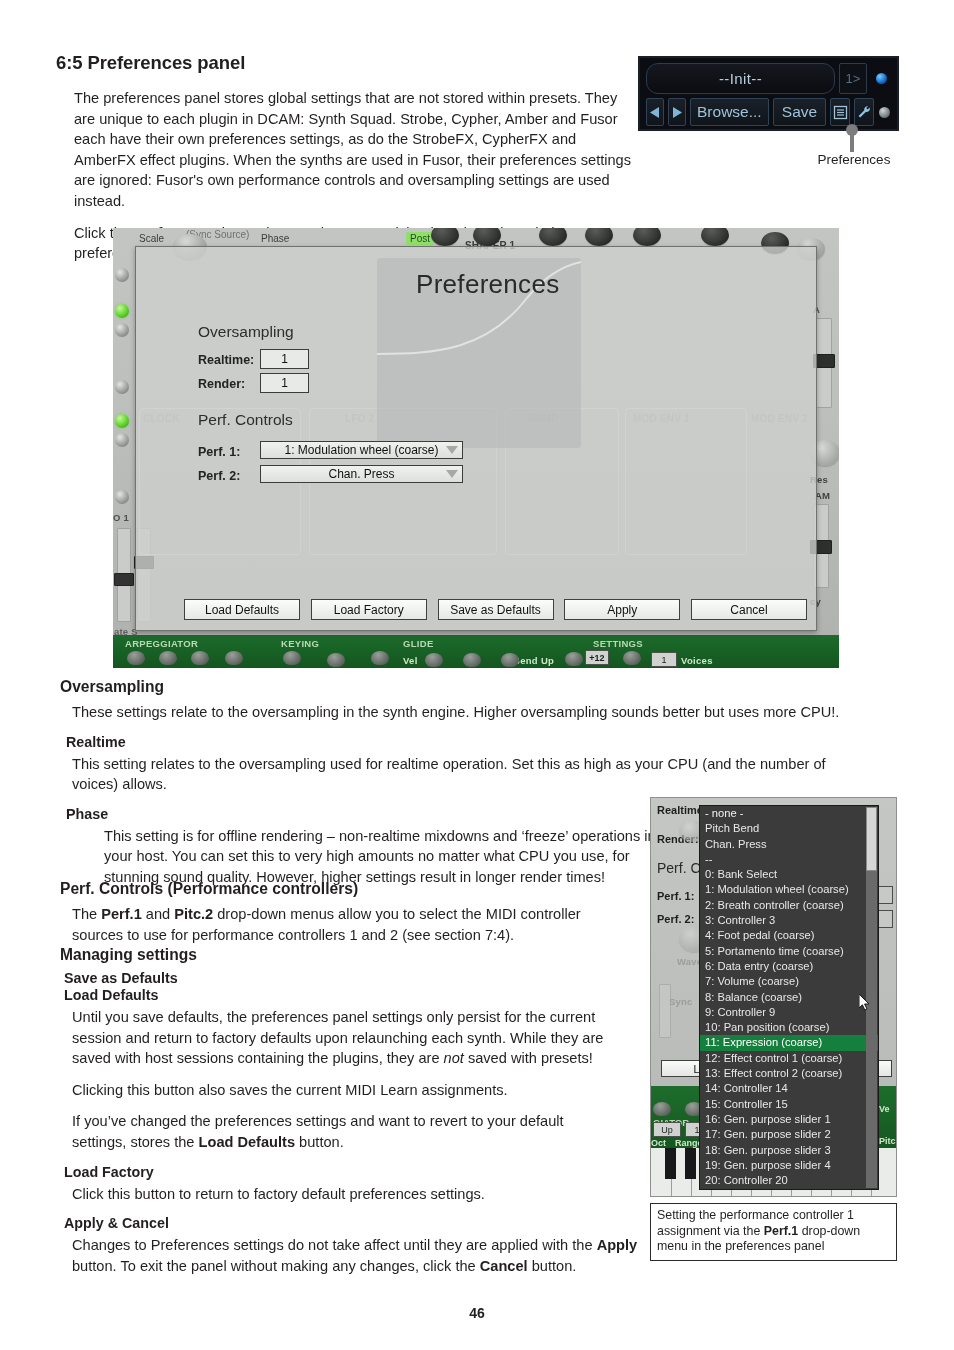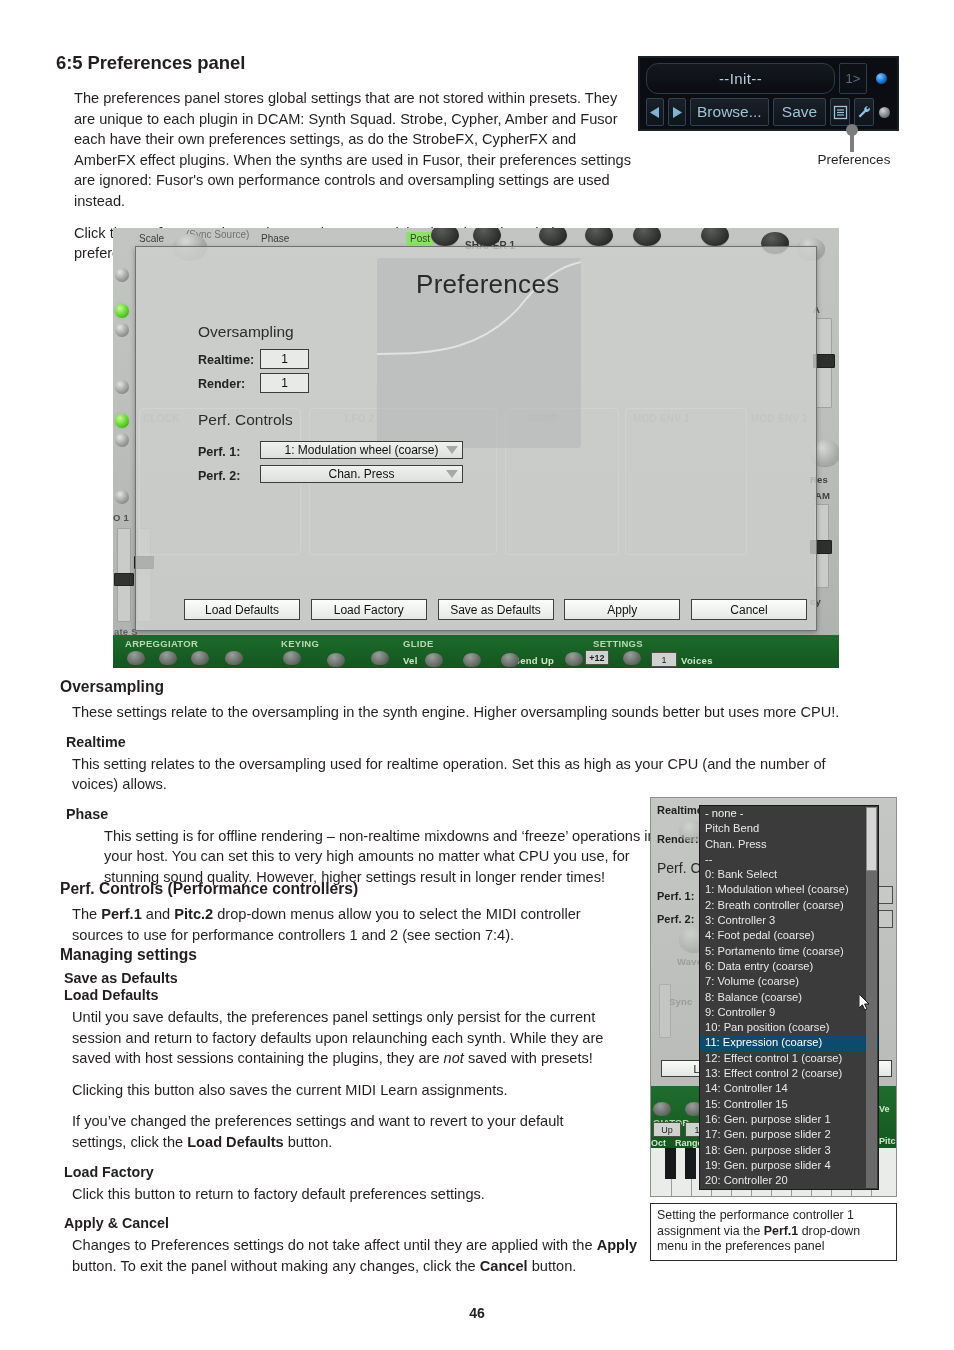--- a/index.html
+++ b/index.html
@@ -427,21 +427,21 @@
   .dd-item {
     height: 15.3px;
     line-height: 15.3px;
     padding-left: 5px;
     font-size: 11.2px;
     color: #e8e8e8;
     white-space: nowrap;
     overflow: hidden;
   }
   .dd-item.first { color: #f2f2f2; }
-  .dd-item.sel { background: #0c4a6e; color: #ffffff; }
+  .dd-item.sel { background: #15803d; color: #ffffff; }
   .dd-scroll {
     position: absolute;
     right: 1px; top: 1px;
     width: 11px;
     bottom: 1px;
     background: #6a6a6a;
   }
   .dd-thumb {
     position: absolute;
     left: 0; right: 0; top: 0;
@@ -653,21 +653,21 @@
   <h2 class="hd" style="margin-left:60px;">Perf. Controls (Performance controllers)</h2>
   <p class="para" style="margin-left:72px; width:540px;"><span>The </span><b>Perf.1</b><span> and </span><b>Pitc.2</b><span> drop-down menus allow you to select the MIDI controller sources to use for performance controllers 1 and 2 (see section 7:4).</span></p>
 </div>
 
 <div class="sec-wrap" style="top:946px;">
   <h2 class="hd" style="margin-left:60px;">Managing settings</h2>
   <h3 class="hd3" style="margin-left:64px; margin-bottom:1px;">Save as Defaults</h3>
   <h3 class="hd3" style="margin-left:64px;">Load Defaults</h3>
   <p class="para" style="margin-left:72px; width:568px;"><span>Until you save defaults, the preferences panel settings only persist for the current session and return to factory defaults upon relaunching each synth. While they are saved with host sessions containing the plugins, they are </span><i>not</i><span> saved with presets!</span></p>
   <p class="para" style="margin-left:72px; width:568px;">Clicking this button also saves the current MIDI Learn assignments.</p>
-  <p class="para" style="margin-left:72px; width:540px;"><span>If you’ve changed the preferences settings and want to revert to your default settings, click the </span><b>Load Defaults</b><span> button.</span></p>
+  <p class="para" style="margin-left:72px; width:540px;"><span>If you’ve changed the preferences settings and want to revert to your default settings, stores the </span><b>Load Defaults</b><span> button.</span></p>
   <h3 class="hd3" style="margin-left:64px;">Load Factory</h3>
   <p class="para" style="margin-left:72px; width:568px;">Click this button to return to factory default preferences settings.</p>
   <h3 class="hd3" style="margin-left:64px;">Apply &amp; Cancel</h3>
   <p class="para" style="margin-left:72px; width:586px;"><span>Changes to Preferences settings do not take affect until they are applied with the </span><b>Apply</b><span> button. To exit the panel without making any changes, click the </span><b>Cancel</b><span> button.</span></p>
 </div>
 
 <div class="dd-fig">
   <div class="dd-bg"></div>
 
   <span class="dd-left-label" style="left:6px;top:6px;">Realtime:</span>

